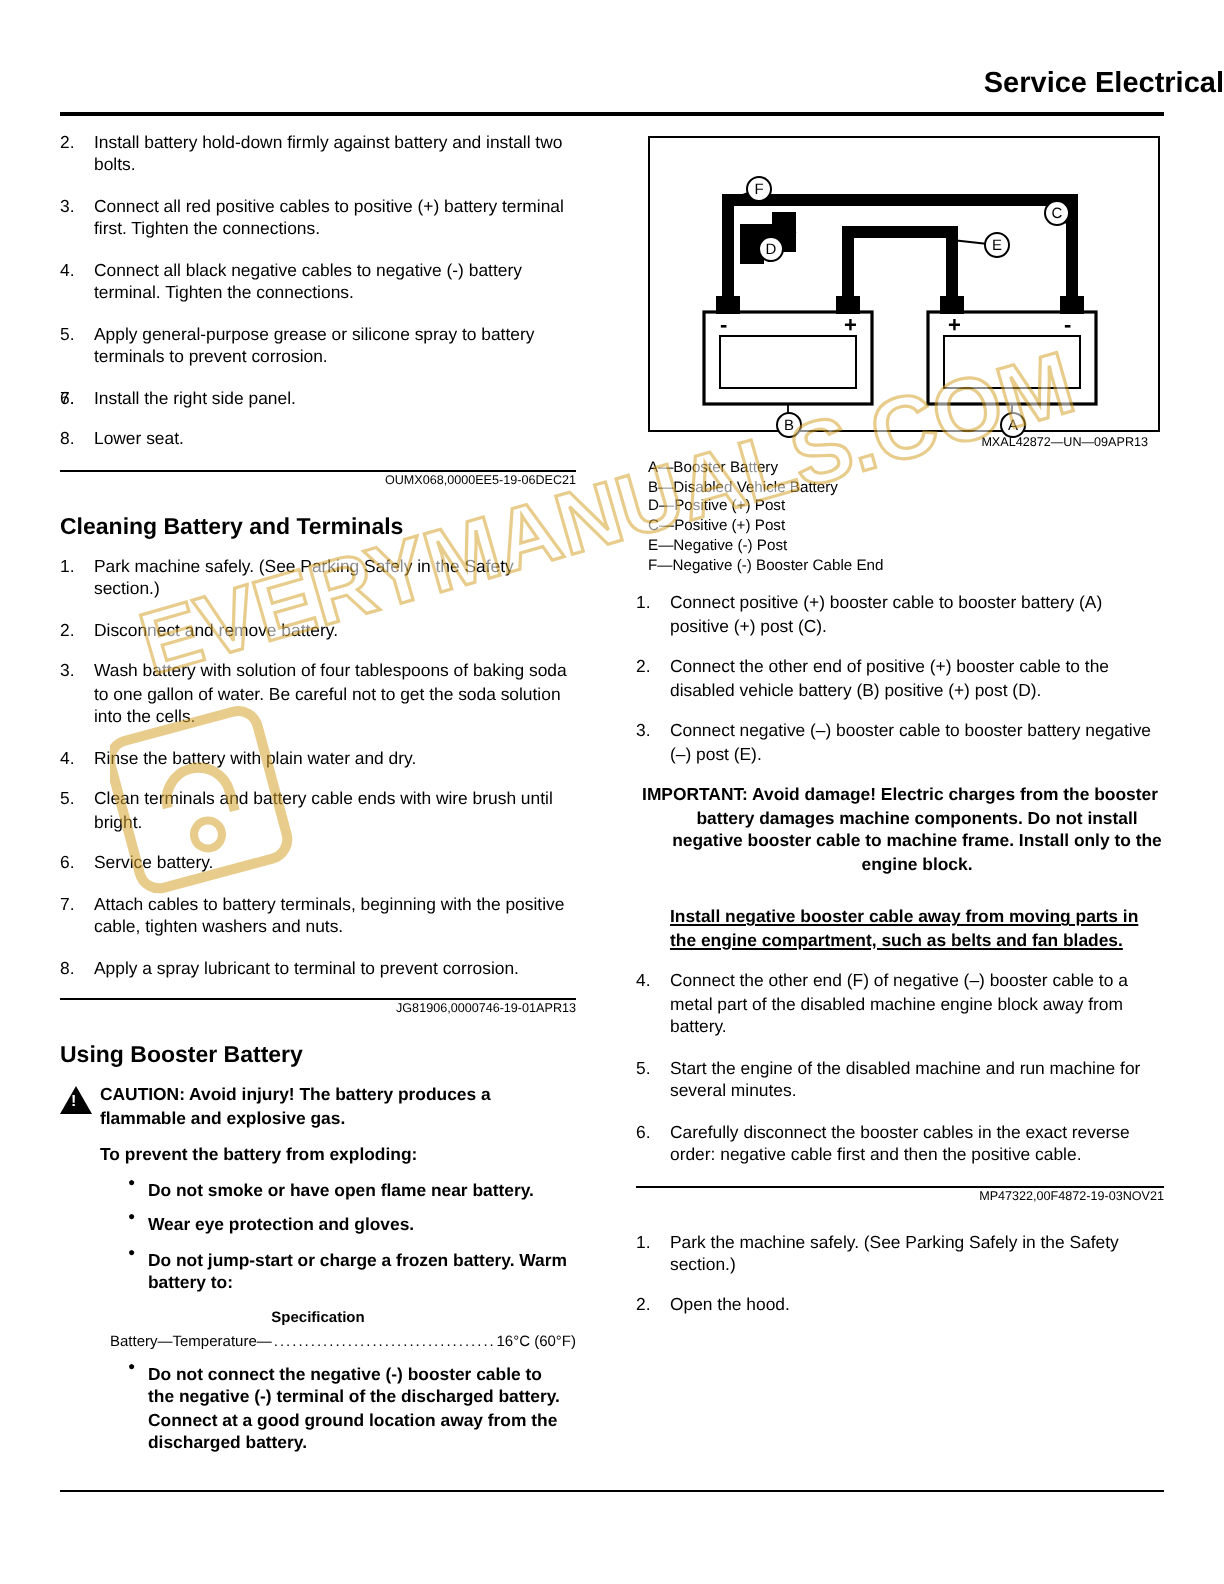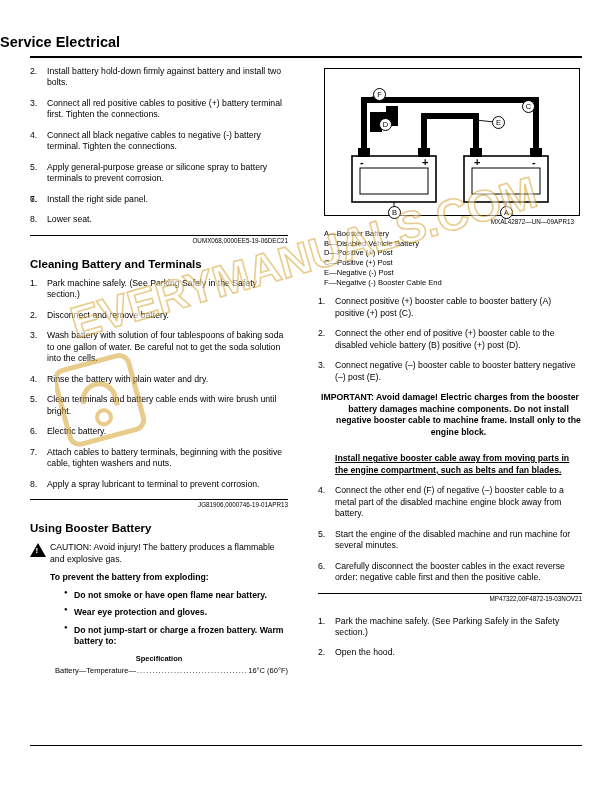--- a/index.html
+++ b/index.html
@@ -10,21 +10,21 @@
     font-family: "Liberation Serif", serif;
     color: #000;
     position: relative;
     overflow: hidden;
   }
   .page {
     position: absolute; left:0; top:0; width:612px; height:792px;
   }
   .header-title {
     position:absolute; left:0; top:34px; width:612px;
-    text-align:left;
+    text-align:right;
     font-family:"Liberation Sans", sans-serif;
     font-weight:bold; font-size:14.5px;
   }
   .header-rule {
     position:absolute; left:30px; top:56px; width:552px; height:1.6px;
     background:#000;
   }
   .footer-rule {
     position:absolute; left:30px; top:745px; width:552px; height:1.2px;
     background:#000;
@@ -83,21 +83,21 @@
     border-bottom:14px solid #000;
   }
   .caution .tri .bang {
     position:absolute; left:-2.5px; top:4px;
     color:#fff; font-size:8px; font-weight:bold;
     font-family:"Liberation Sans", sans-serif;
     line-height:1;
   }
   .caution-text {
     font-family:"Liberation Sans", sans-serif;
-    font-weight:normal; font-size:8.7px; line-height:1.32;
+    font-weight:bold; font-size:8.7px; line-height:1.32;
   }
   .bold-para {
     font-family:"Liberation Sans", sans-serif;
     font-weight:bold; font-size:8.7px; line-height:1.32;
     margin: 0 0 6px 20px;
   }
   ul.bullets { margin:0 4px 6px 34px; padding:0; list-style:none; }
   ul.bullets li {
     position:relative; padding-left:10px; margin-bottom:6px;
     font-family:"Liberation Sans", sans-serif;
@@ -211,21 +211,21 @@
     <div class="ident-line">OUMX068,0000EE5-19-06DEC21</div>
 
     <div class="sect-title">Cleaning Battery and Terminals</div>
 
     <ol class="steps">
       <li><span class="num">1.</span><span>Park machine safely. (See Parking Safely in the Safety section.)</span></li>
       <li><span class="num">2.</span><span>Disconnect and remove battery.</span></li>
       <li><span class="num">3.</span><span>Wash battery with solution of four tablespoons of baking soda to one gallon of water. Be careful not to get the soda solution into the cells.</span></li>
       <li><span class="num">4.</span><span>Rinse the battery with plain water and dry.</span></li>
       <li><span class="num">5.</span><span>Clean terminals and battery cable ends with wire brush until bright.</span></li>
-      <li><span class="num">6.</span><span>Electric battery.</span></li>
+      <li><span class="num">6.</span><span>Service battery.</span></li>
       <li><span class="num">7.</span><span>Attach cables to battery terminals, beginning with the positive cable, tighten washers and nuts.</span></li>
       <li><span class="num">8.</span><span>Apply a spray lubricant to terminal to prevent corrosion.</span></li>
     </ol>
 
     <div class="ident-line">JG81906,0000746-19-01APR13</div>
 
     <div class="sect-title">Using Booster Battery</div>
 
     <div class="caution">
       <span class="tri">
@@ -242,20 +242,23 @@
       <li>Do not jump-start or charge a frozen battery. Warm battery to:</li>
     </ul>
 
     <div class="spec-head">Specification</div>
     <div class="spec-row">
       <span class="lbl">Battery—Temperature</span>
       <span class="dots">—.........................................</span>
       <span class="val">16°C (60°F)</span>
     </div>
 
+    <ul class="bullets">
+      <li>Do not connect the negative (-) booster cable to the negative (-) terminal of the discharged battery. Connect at a good ground location away from the discharged battery.</li>
+    </ul>
   </div>
 
   <div class="col-right">
 
     <div class="figure">
       <div class="fig-border"></div>
       <svg width="256" height="148" viewBox="0 0 256 148" style="position:absolute;left:0;top:0;">
 
         <rect x="28" y="88" width="84" height="46" fill="#fff" stroke="#000" stroke-width="1.6"></rect>
         <rect x="36" y="100" width="68" height="26" fill="#fff" stroke="#000" stroke-width="1"></rect>

